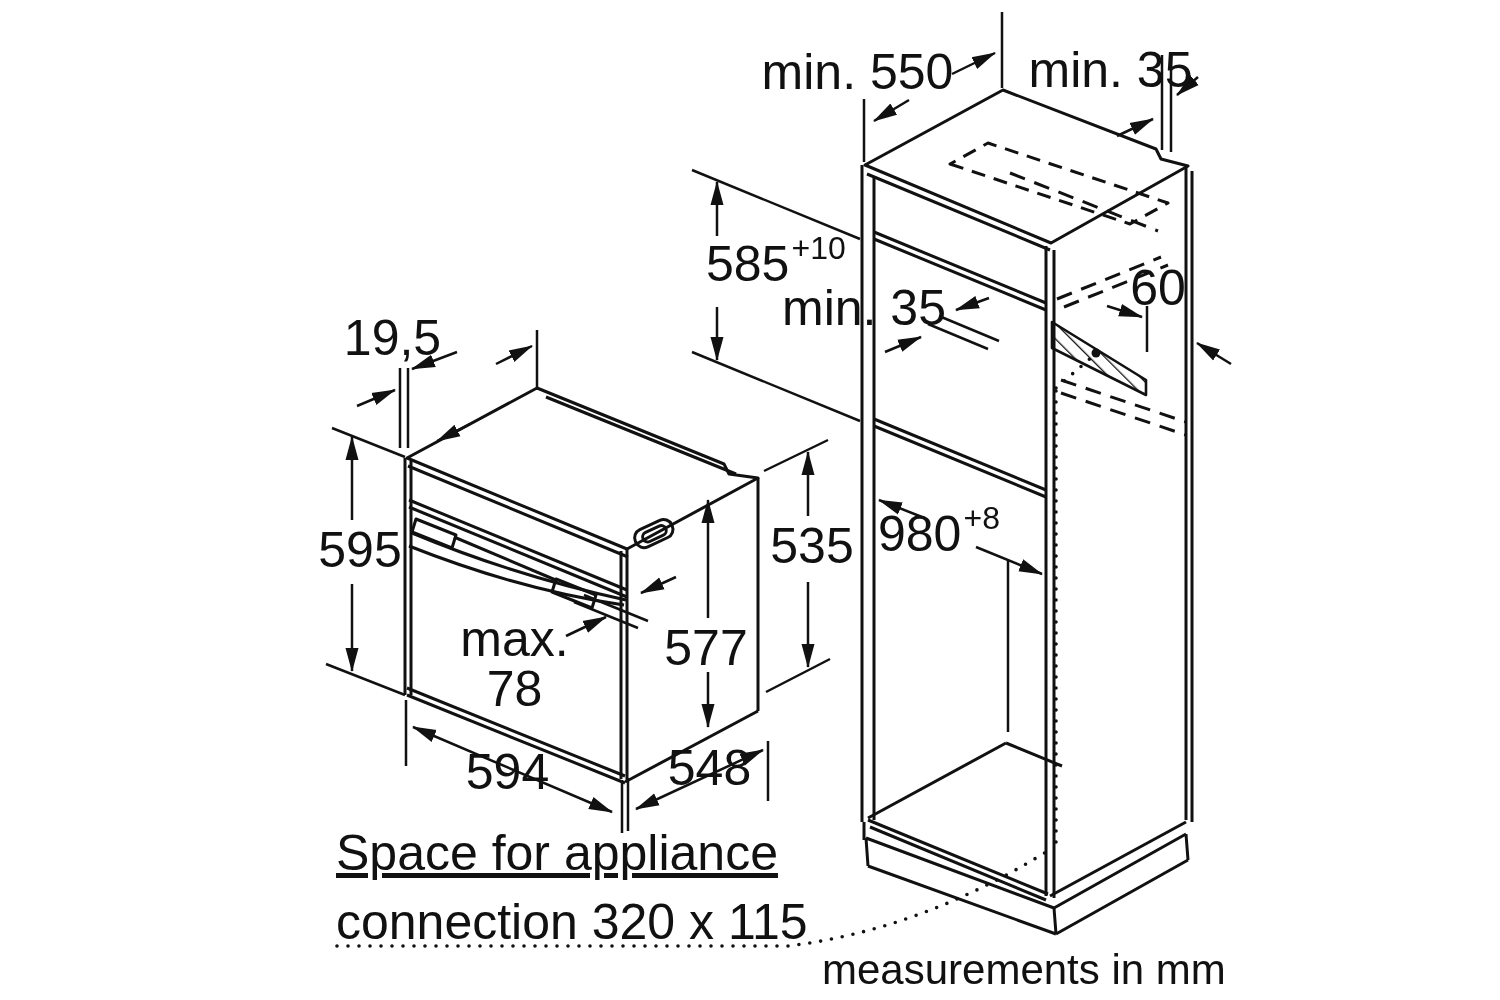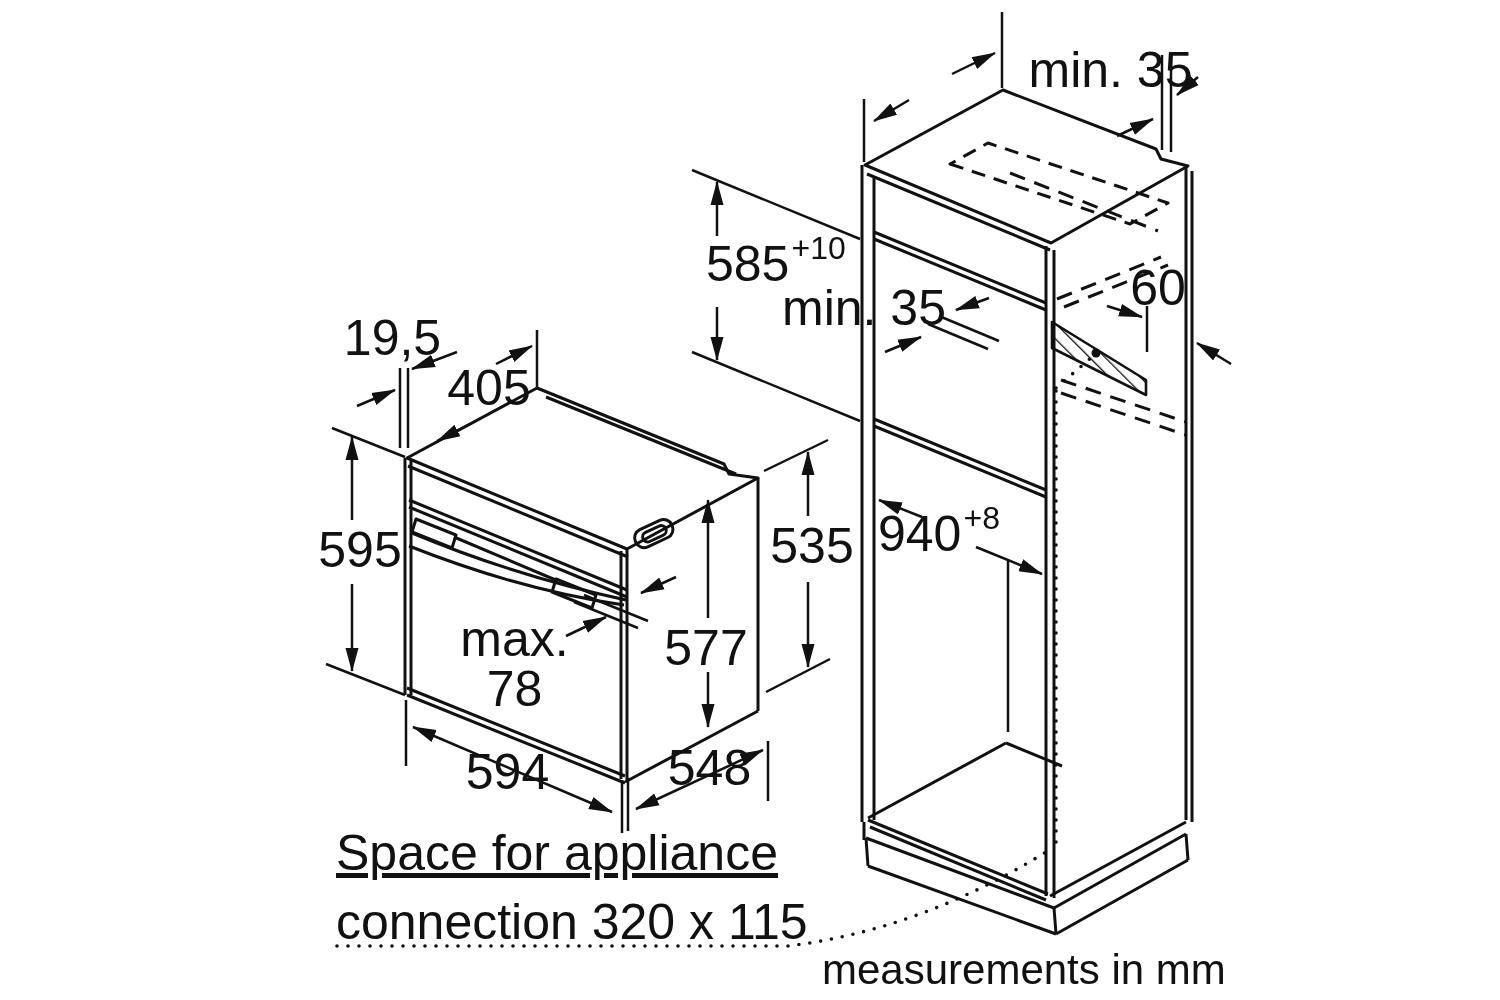--- a/index.html
+++ b/index.html
@@ -157,39 +157,39 @@
   </g>
 
   <g fill="none" stroke="#111" stroke-width="3.6" stroke-linecap="round" stroke-dasharray="0 11">
     <path d="M337,946 L788,946 Q920,930 1046,852"></path>
     <path d="M1056,842 L1056,388"></path>
     <path d="M1056,388 L1092,357"></path>
   </g>
   <circle cx="1096" cy="353" r="4.5" fill="#111"></circle>
 </svg>
 
+<div class="lbl ctr" style="left:760px;top:46px;width:195px;">min. 550</div>
 <div class="lbl ctr" style="left:1028px;top:44px;width:165px;">min. 35</div>
 
 <div class="lbl" style="left:658px;top:236px;margin-left:48px;"><span>585</span><sup>+10</sup></div>
 
 <div class="lbl ctr" style="left:782px;top:282px;width:155px;">min. 35</div>
 <div class="lbl ctr" style="left:1124px;top:262px;width:68px;">60</div>
 <div class="lbl ctr" style="left:340px;top:312px;width:105px;">19,5</div>
-<div class="lbl ctr" style="left:424px;top:362px;width:130px;">405</div>
 <div class="lbl ctr" style="left:310px;top:524px;width:100px;">595</div>
 <div class="lbl ctr" style="left:764px;top:520px;width:96px;">535</div>
 
 <div class="lbl ctr maxlbl" style="left:452px;top:614px;width:125px;">
   <div>max.</div>
   <div>78</div>
 </div>
 
 <div class="lbl ctr" style="left:660px;top:622px;width:92px;">577</div>
 
-<div class="lbl" style="left:878px;top:506px;"><span>940</span><sup>+8</sup></div>
+<div class="lbl" style="left:878px;top:506px;"><span>980</span><sup>+8</sup></div>
 
 <div class="lbl ctr" style="left:455px;top:746px;width:105px;">594</div>
 <div class="lbl ctr" style="left:652px;top:742px;width:115px;">548</div>
 
 <div class="lbl note" style="left:336px;top:827px;text-decoration:underline;">Space for appliance</div>
 <div class="lbl note" style="left:336px;top:896px;">connection 320 x 115</div>
 
 <div class="lbl units" style="left:812px;top:948px;">measurements in mm</div>
 
 </div>

